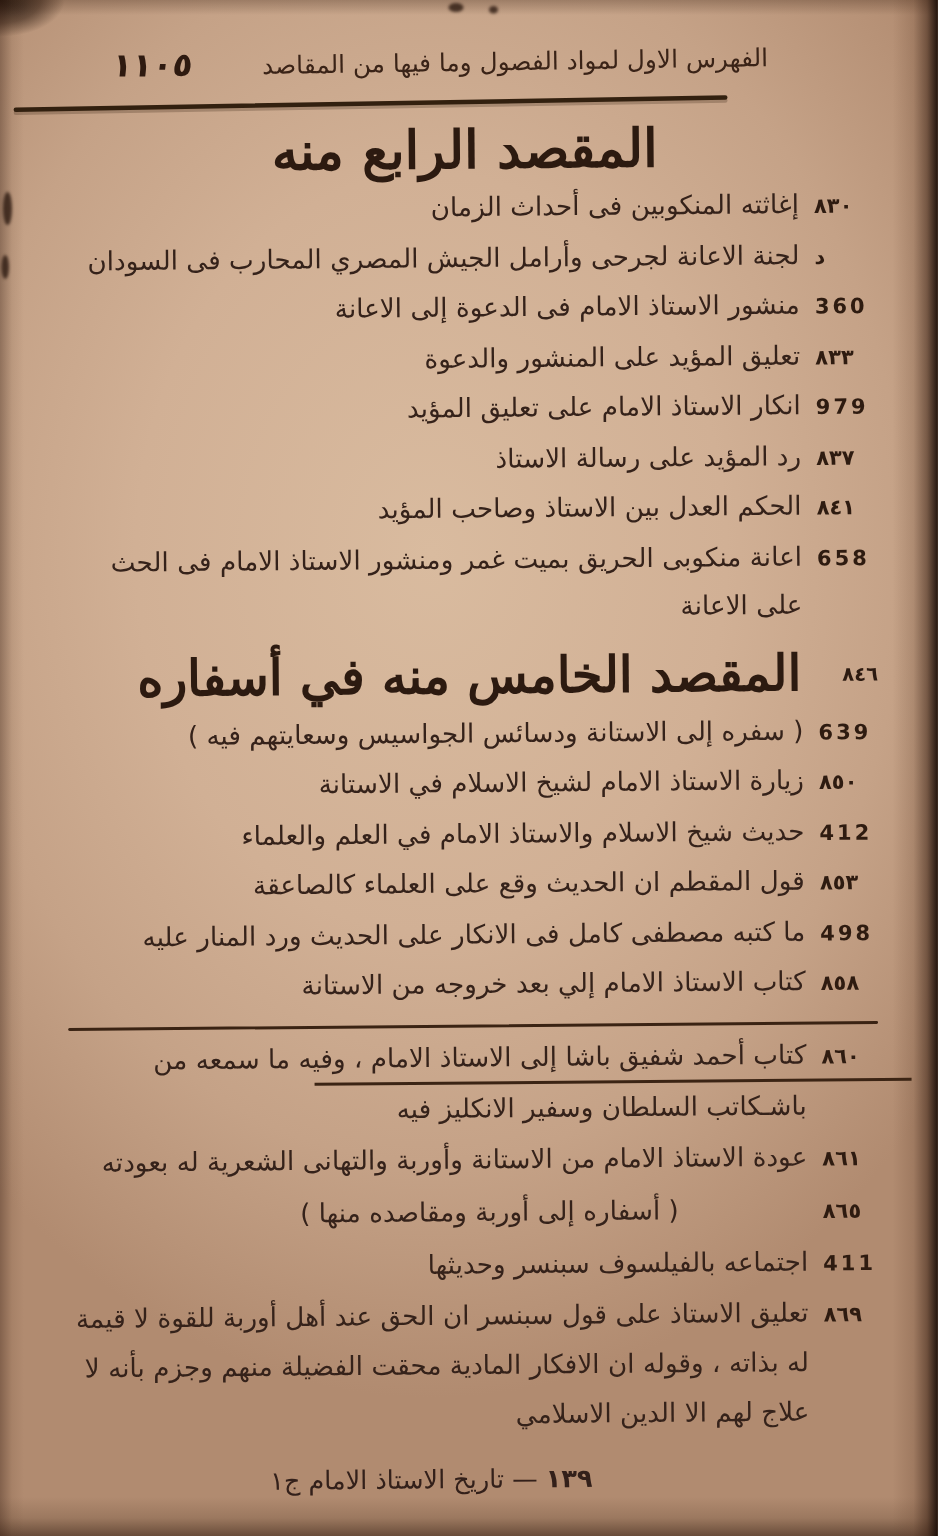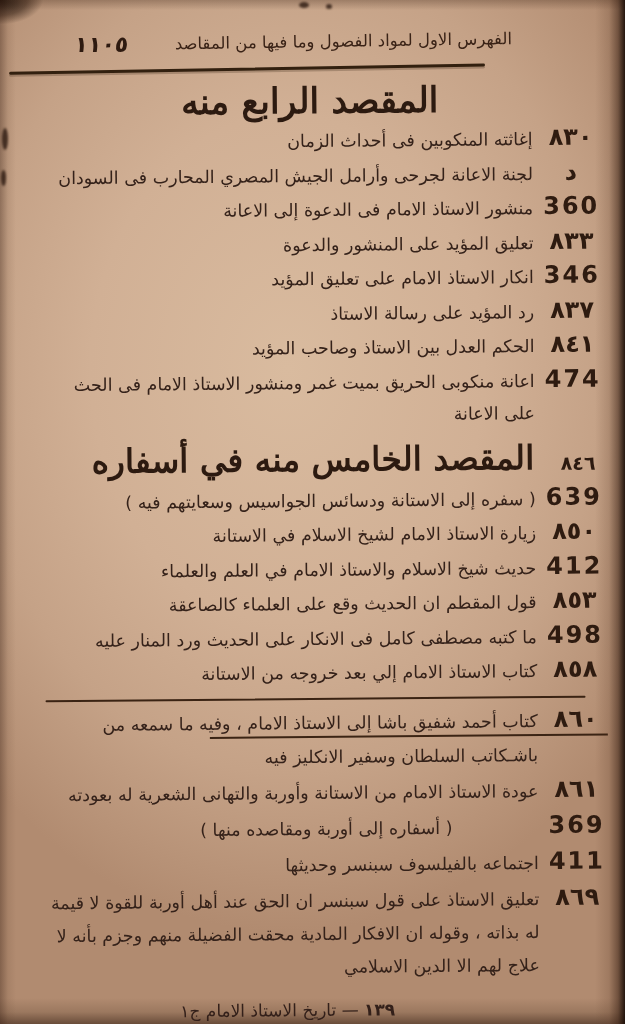--- a/index.html
+++ b/index.html
@@ -22,27 +22,27 @@
     color:#3a2317;transform:rotate(-.4deg);}
   .header .pgnum{position:absolute;left:78px;top:6px;font-size:22px;font-weight:700;color:#2e1a10;
     transform:skewX(-8deg);}
   .header-rule{height:3px;background:#32200f;width:476px;margin:3px auto 0 12px;border-radius:2px;
     box-shadow:0 2px 0 rgba(50,32,15,.25);transform:rotate(-.5deg);}
 
   
   .maqsad{font-family:"DejaVu Serif",serif;font-weight:700;text-align:center;
     font-size:35px;color:#2c1a10;margin-top:10px;letter-spacing:-1px;}
   .maqsad.h5row{position:relative;margin-top:8px;font-size:33px;}
-  .maqsad .side-num{position:absolute;right:30px;top:14px;font-family:"DejaVu Sans",sans-serif;
-    font-size:19px;font-weight:700;letter-spacing:1px;}
+  .maqsad .side-num{position:absolute;right:40px;top:14px;font-family:"DejaVu Sans",sans-serif;
+    font-size:13px;font-weight:700;letter-spacing:1px;}
 
   
   .entries{padding:6px 24px 0 40px;}
   .entry{display:flex;align-items:baseline;line-height:32.5px;font-size:17.5px;}
-  .entry .num{flex:0 0 56px;text-align:center;font-weight:700;font-size:24px;color:#2e1b10;
+  .entry .num{flex:0 0 56px;text-align:left;font-weight:700;font-size:14px;color:#2e1b10;
     letter-spacing:2px;}
   .entry .txt{padding-right:10px;color:#35221a;}
   #s4{padding-top:2px;}
   #s5{padding-top:4px;}
   .big-rule{height:2.5px;background:#3a2313;width:540px;margin:8px auto 0 auto;border-radius:2px;}
   #s6{position:relative;padding-top:4px;}
   #s6 .entry{line-height:34px;}
   #s6 .entry:first-of-type{position:relative;}
   #s6 .entry:first-of-type::after{content:"";position:absolute;right:-4px;top:32px;width:398px;height:2px;
     background:#3b2414;}
@@ -92,36 +92,36 @@
             <span class="num">360</span>
             <span class="txt">منشور الاستاذ الامام فى الدعوة إلى الاعانة</span>
           </div>
 
           <div class="entry">
             <span class="num">٨٣٣</span>
             <span class="txt">تعليق المؤيد على المنشور والدعوة</span>
           </div>
 
           <div class="entry">
-            <span class="num">346</span>
+            <span class="num">979</span>
             <span class="txt">انكار الاستاذ الامام على تعليق المؤيد</span>
           </div>
 
           <div class="entry">
             <span class="num">٨٣٧</span>
             <span class="txt">رد المؤيد على رسالة الاستاذ</span>
           </div>
 
           <div class="entry">
             <span class="num">٨٤١</span>
             <span class="txt">الحكم العدل بين الاستاذ وصاحب المؤيد</span>
           </div>
 
           <div class="entry">
-            <span class="num">474</span>
+            <span class="num">658</span>
             <span class="txt">اعانة منكوبى الحريق بميت غمر ومنشور الاستاذ الامام فى الحث على الاعانة</span>
           </div>
         </div>
 
       <div class="maqsad h5row">
         <span class="side-num">٨٤٦</span>
         <span>المقصد الخامس منه في أسفاره</span>
       </div>
 
       <div class="entries" id="s5">
@@ -165,21 +165,21 @@
             <span class="num">٨٦٠</span>
             <span class="txt">كتاب أحمد شفيق باشا إلى الاستاذ الامام ، وفيه ما سمعه من باشـكاتب السلطان وسفير الانكليز فيه</span>
           </div>
 
           <div class="entry">
             <span class="num">٨٦١</span>
             <span class="txt">عودة الاستاذ الامام من الاستانة وأوربة والتهانى الشعرية له بعودته</span>
           </div>
 
           <div class="entry">
-            <span class="num">369</span>
+            <span class="num">٨٦٥</span>
             <span class="txt">( أسفاره إلى أوربة ومقاصده منها )</span>
           </div>
 
           <div class="entry">
             <span class="num">411</span>
             <span class="txt">اجتماعه بالفيلسوف سبنسر وحديثها</span>
           </div>
 
           <div class="entry">
             <span class="num">٨٦٩</span>

